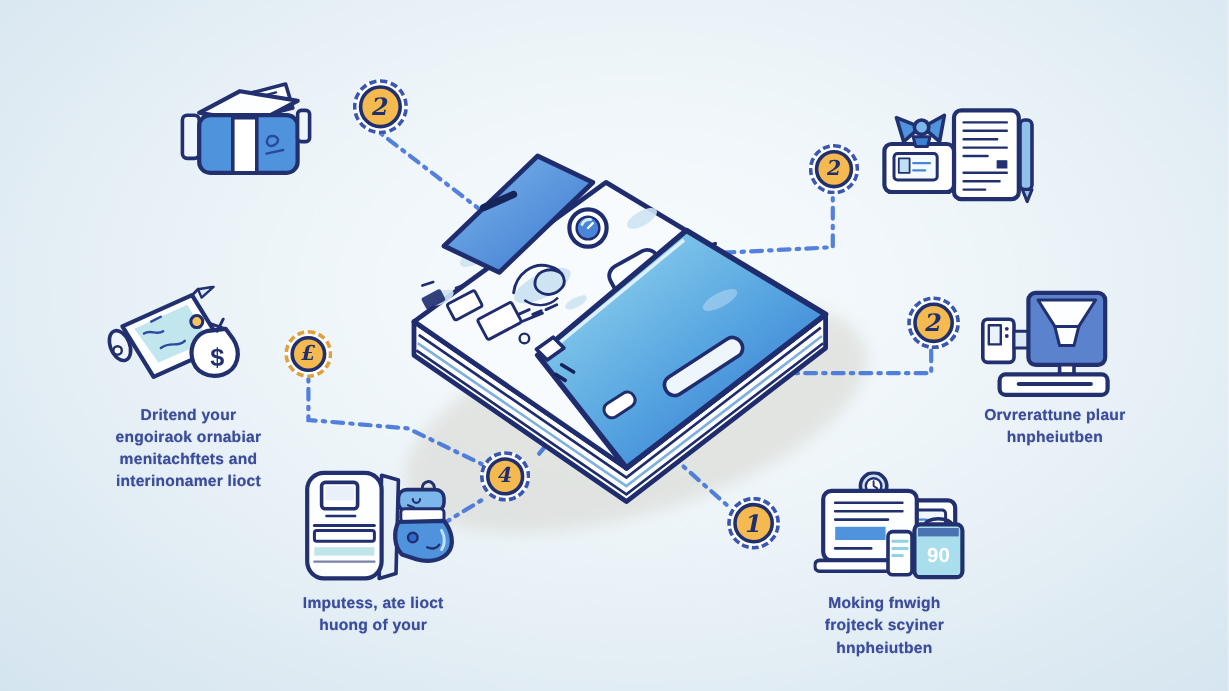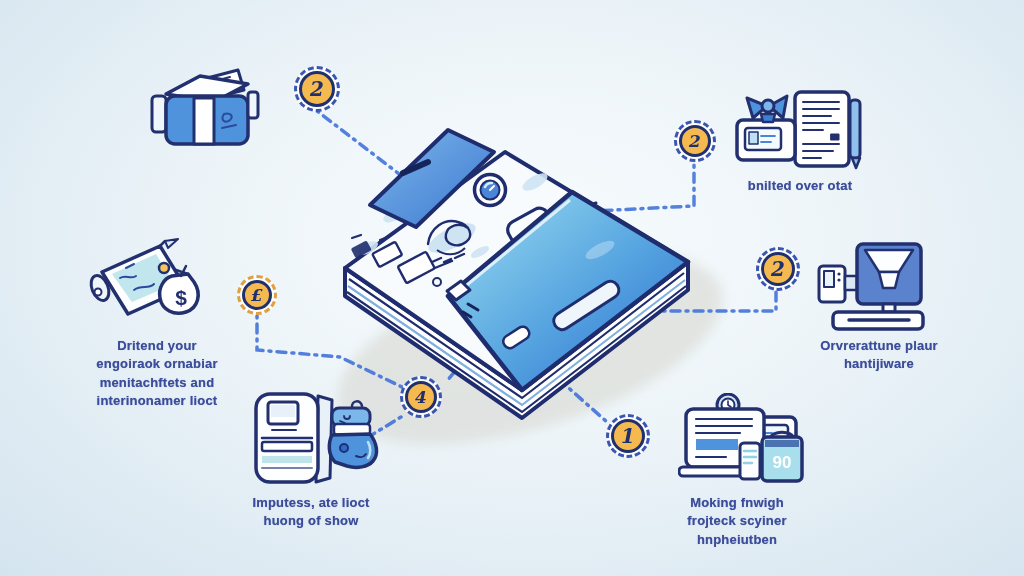--- a/index.html
+++ b/index.html
@@ -263,26 +263,25 @@
   <div class="badge" style="left:756px;top:247px;width:44px;height:44px">
     <span class="badge-core fs20">2</span>
   </div>
   <div class="badge" style="left:400px;top:376px;width:42px;height:42px">
     <span class="badge-core fs17">4</span>
   </div>
   <div class="badge" style="left:606px;top:414px;width:44px;height:44px">
     <span class="badge-core fs20">1</span>
   </div>
 
-  <div class="label" style="left:710px;top:177px;width:180px">bnilted over otat</div>
   <div class="label" style="left:67px;top:337px;width:180px">Dritend your
 engoiraok ornabiar
 menitachftets and
 interinonamer lioct</div>
   <div class="label" style="left:789px;top:337px;width:180px">Orvrerattune plaur
-hantijiware</div>
+hnpheiutben</div>
   <div class="label" style="left:221px;top:494px;width:180px">Imputess, ate lioct
-huong of show</div>
+huong of your</div>
   <div class="label" style="left:647px;top:494px;width:180px">Moking fnwigh
 frojteck scyiner
 hnpheiutben</div>
 
 </div>
 
 </body></html>

